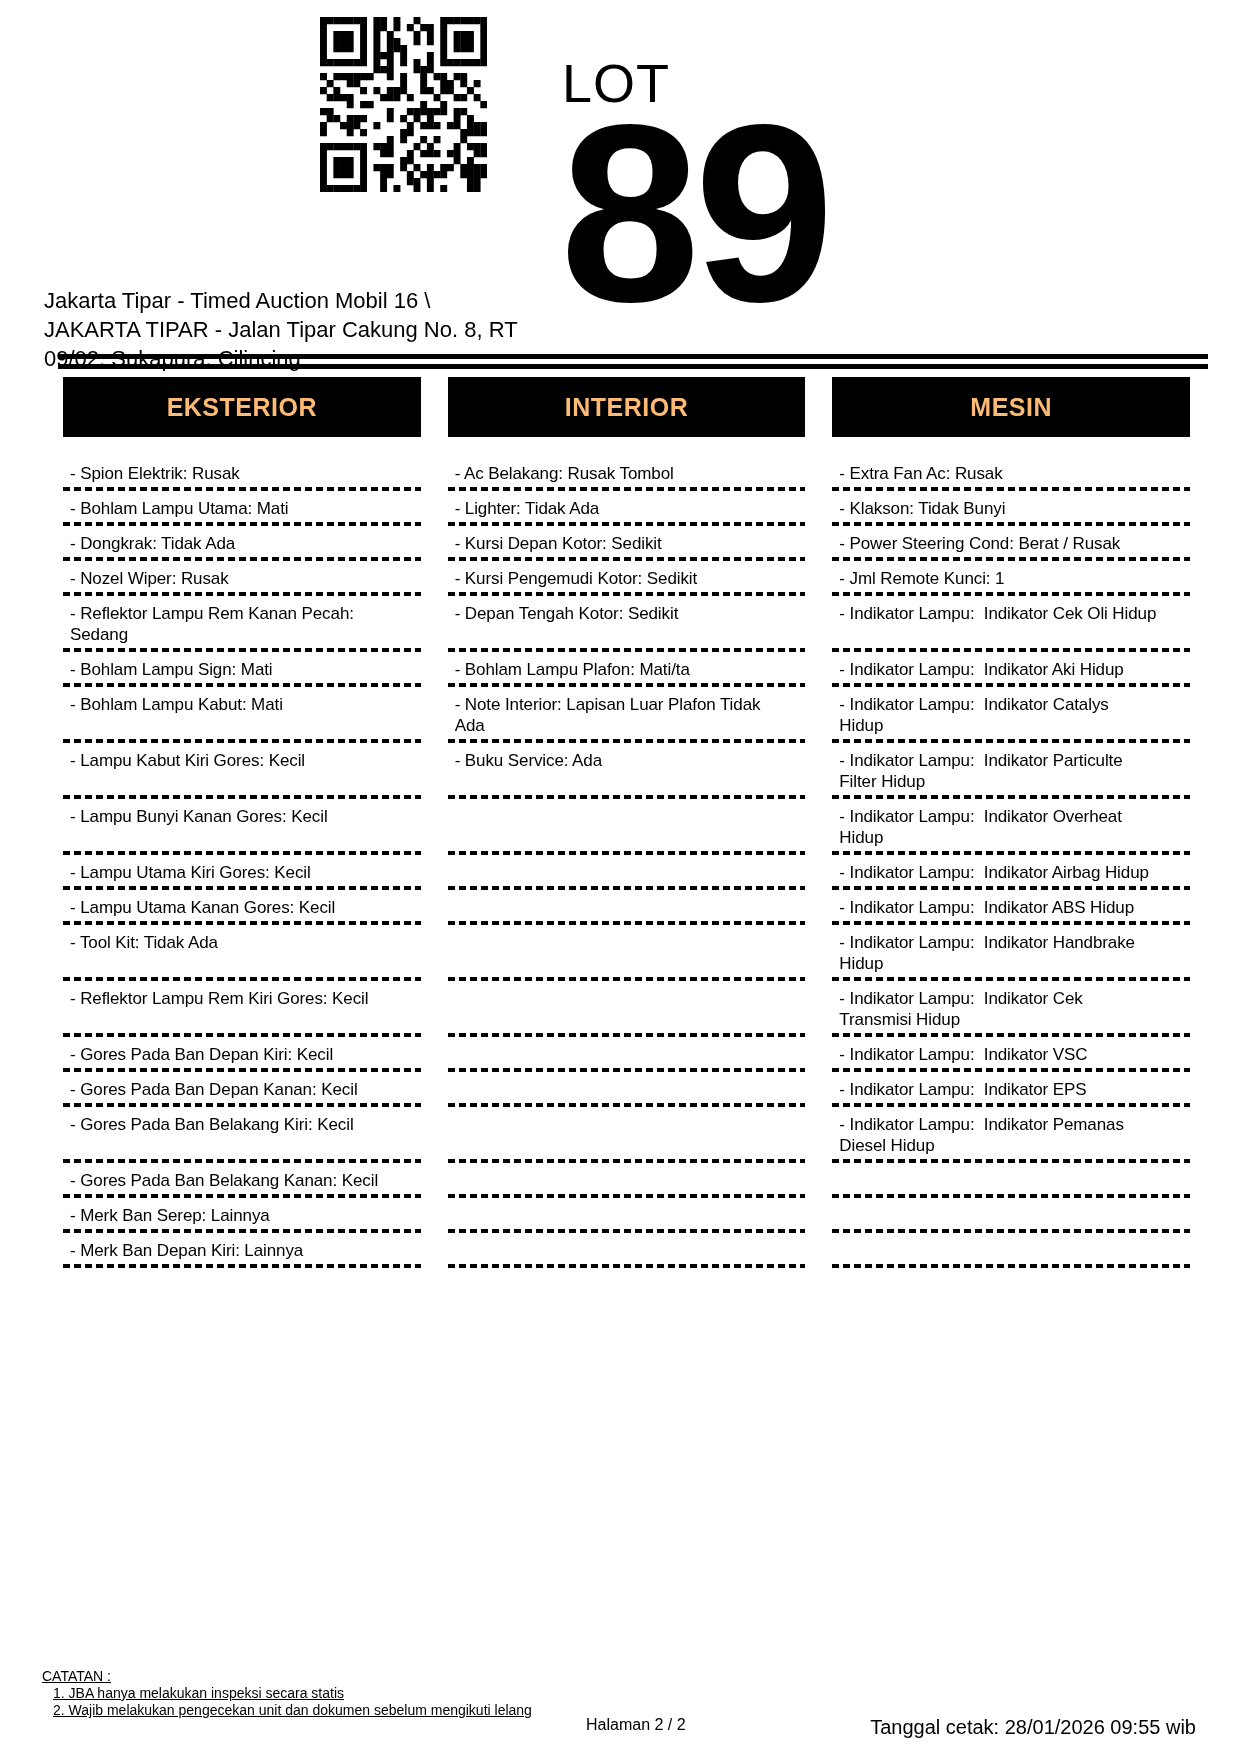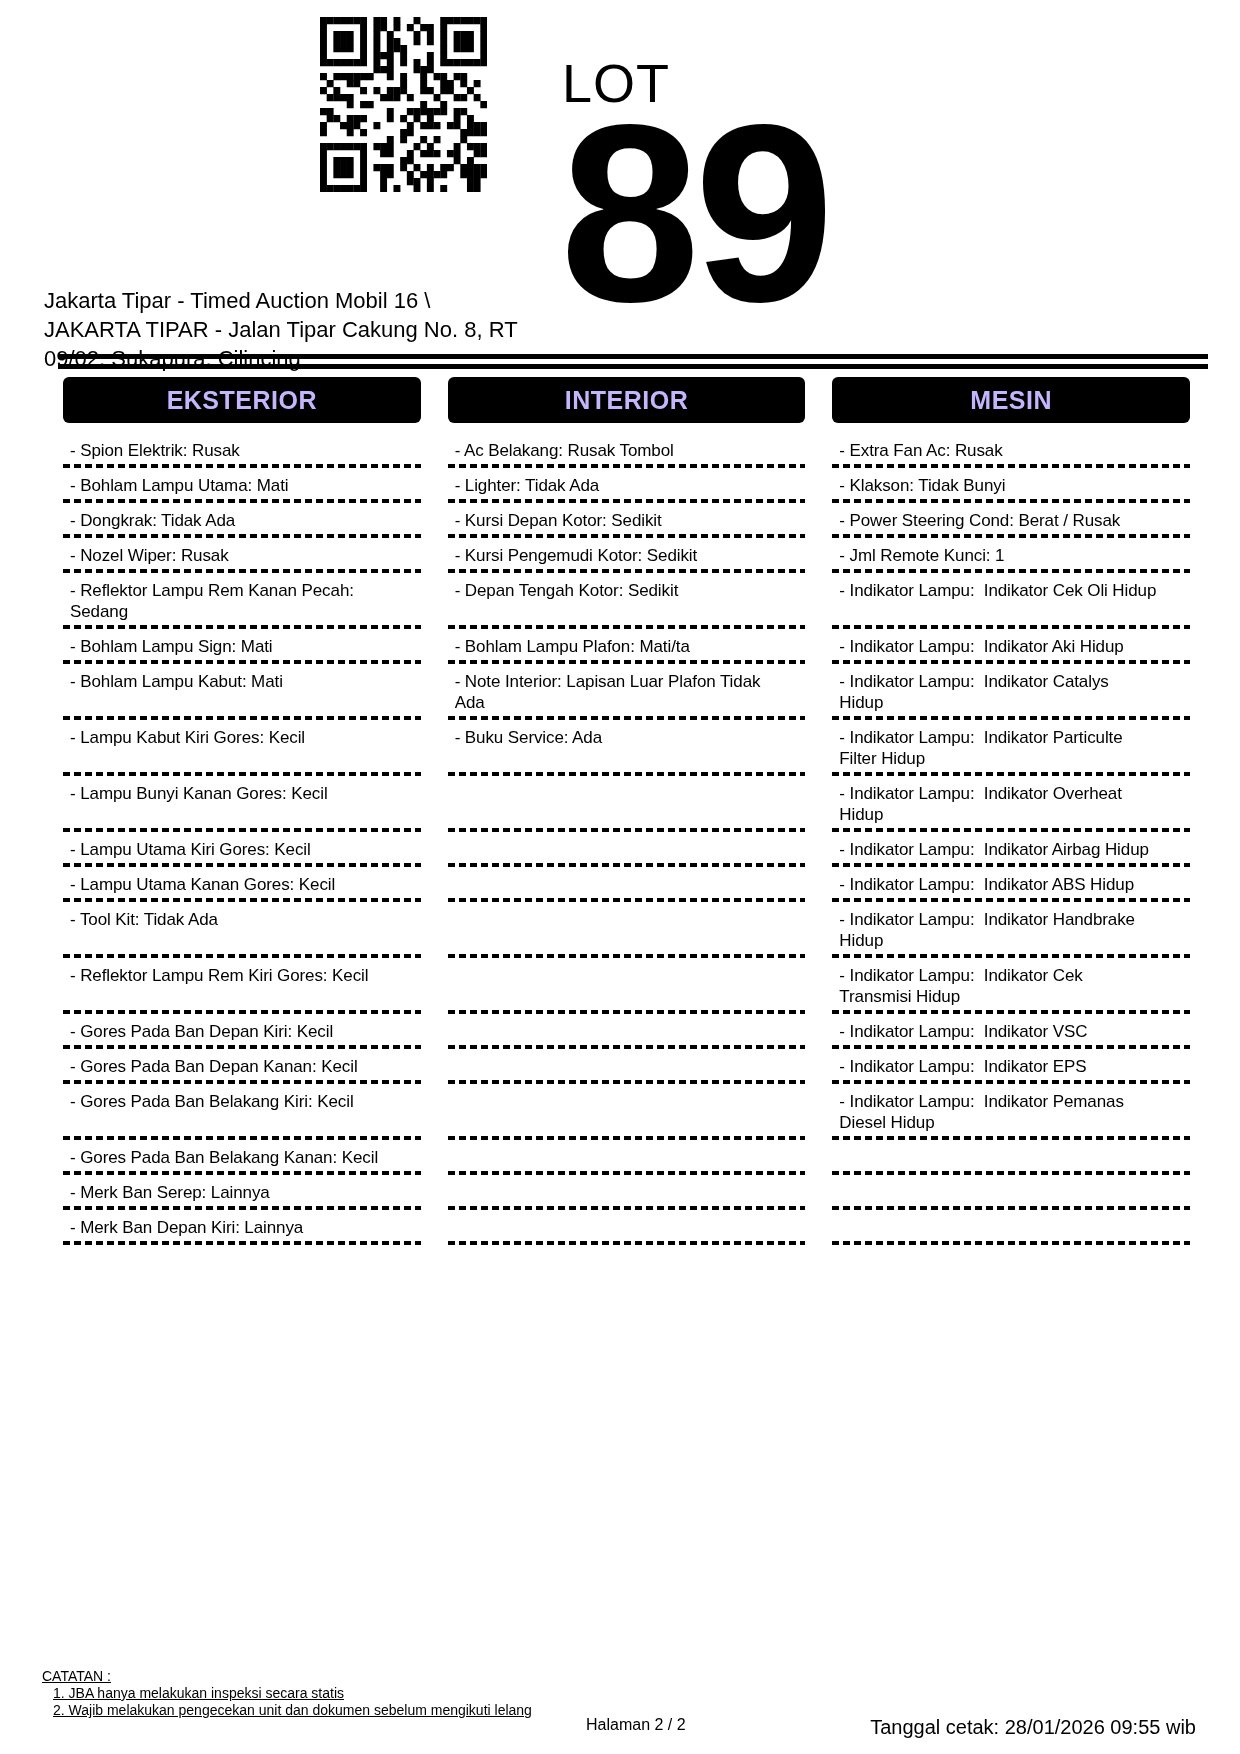--- a/index.html
+++ b/index.html
@@ -13,23 +13,23 @@
   .lot-number{position:absolute;left:560px;top:88px;font-size:252px;font-weight:bold;
               line-height:1;letter-spacing:-6px;}
 
   .address{position:absolute;left:44px;top:258px;width:520px;font-size:22px;line-height:29px;
            white-space:pre-line;margin-top:28px;}
 
   .rule{position:absolute;left:58px;top:354px;width:1150px;height:0;border-top:15px double #000;}
 
   .cols{position:absolute;left:63px;top:377px;width:1127px;}
   .heads{display:grid;grid-template-columns:1fr 1fr 1fr;column-gap:27px;}
-  .head{background:#000;color:#c4b5fd;height:46px;display:flex;align-items:center;justify-content:center;
-        font-size:25px;font-weight:bold;letter-spacing:.5px;border-radius:6px;}
-  .rows{display:grid;grid-template-columns:1fr 1fr 1fr;column-gap:27px;margin-top:10px;}
+  .head{background:#000;color:#fdba74;height:60px;display:flex;align-items:center;justify-content:center;
+        font-size:25px;font-weight:bold;letter-spacing:.5px;}
+  .rows{display:grid;grid-template-columns:1fr 1fr 1fr;column-gap:27px;margin-top:19px;}
   .cell{position:relative;font-size:17px;line-height:21px;padding:7px 2px 7px 7px;
         white-space:pre-wrap;letter-spacing:-0.1px;}
   .cell::after{content:"";position:absolute;left:0;right:0;bottom:0;height:4px;
         background:repeating-linear-gradient(90deg,#000 0 7px,transparent 7px 11px);}
 
   .catatan{position:absolute;left:42px;top:1668px;font-size:14px;line-height:17px;text-decoration:underline;}
   .catatan .item{padding-left:11px;}
   .page-info{position:absolute;left:586px;top:1716px;font-size:16px;}
   .print-date{position:absolute;right:44px;top:1716px;font-size:20px;}
 </style>

